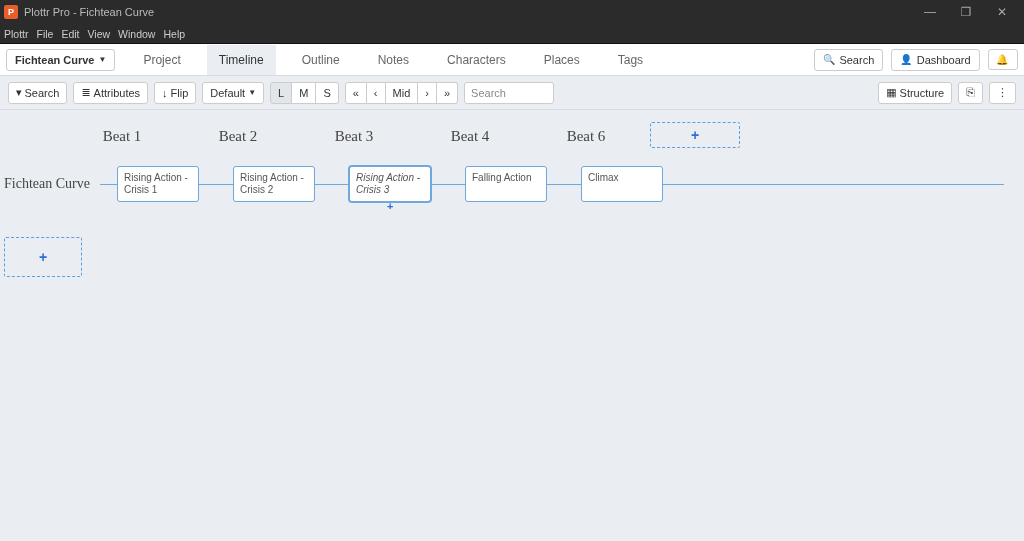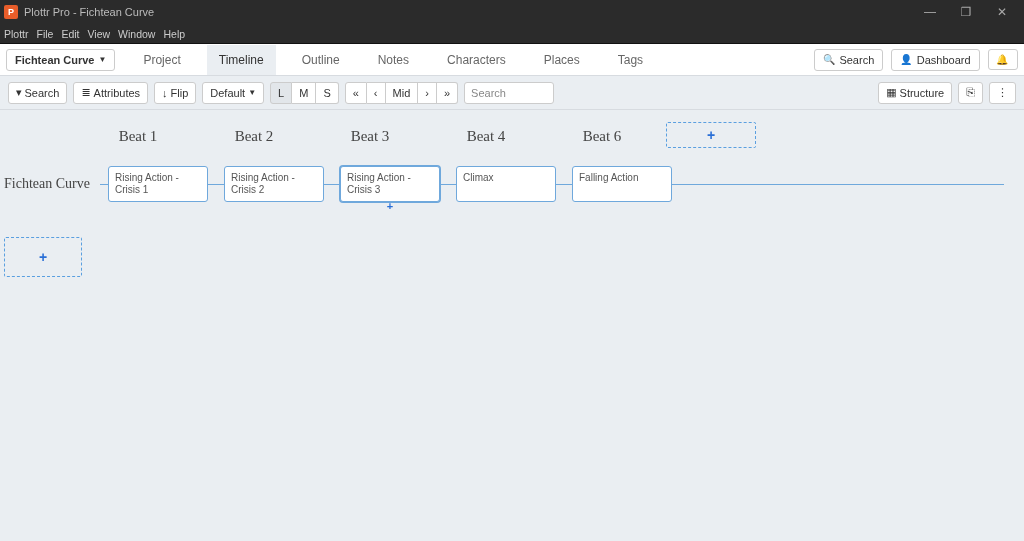--- a/index.html
+++ b/index.html
@@ -33,31 +33,31 @@
   .tb-group .seg { border: 1px solid #ccc; background: #fff; padding: 3px 7px; font-size: 11px; height: 22px; display:flex; align-items:center; }
   .tb-group .seg:not(:first-child) { border-left: none; }
   .tb-group .seg:first-child { border-radius: 3px 0 0 3px; }
   .tb-group .seg:last-child { border-radius: 0 3px 3px 0; }
   .seg.active { background: #e2e6ea; }
   .search-box { border: 1px solid #ccc; border-radius: 3px; background: #fff; width: 90px; height: 22px; padding: 0 6px; font-size: 11px; color: #888; display:flex; align-items:center; }
   .tb-spacer { flex: 1; }
 
   
   .timeline { position: relative; padding: 12px 0 0 0; }
-  .beats-row { display: flex; padding-left: 64px; margin-left: 16px; }
+  .beats-row { display: flex; padding-left: 64px; }
   .beat-col { width: 116px; text-align: center; font-family: Georgia, serif; font-size: 15px; color: #444; padding: 6px 0 14px 0; }
   .add-chapter { width: 90px; height: 26px; border: 1px dashed #5a9fe0; margin-left: 6px; display:flex; align-items:center; justify-content:center; color:#2a6fd6; font-size:14px; font-weight:bold; border-radius:2px;}
 
   .story-row { display: flex; align-items: center; padding-left: 0; position: relative; height: 50px; }
   .rowname { width: 100px; text-align: right; padding-right: 10px; font-family: Georgia, serif; font-size: 14px; color: #444; line-height: 1.15; }
   .timeline-line { position: absolute; left: 100px; right: 20px; top: 50%; height: 1px; background: #6fa8dc; z-index: 0; }
   .cards { display: flex; gap: 0; z-index: 1; position: relative; }
   .card-slot { width: 116px; display:flex; justify-content:center; }
-  .card { width: 100px; min-height: 36px; background: #fff; border: 1px solid #6fa8dc; border-radius: 3px; padding: 5px 6px; font-size: 10px; color: #555; line-height: 1.2; position:relative;}
-  .card.sel { box-shadow: 0 0 0 1px #6fa8dc; }
+  .card { width: 82px; min-height: 36px; background: #fff; border: 1px solid #6fa8dc; border-radius: 3px; padding: 5px 6px; font-size: 10px; color: #555; line-height: 1.2; position:relative;}
+  .card.sel { box-shadow: 0 0 0 1px #6fa8dc; font-style: italic; }
   .add-below { position:absolute; bottom:-12px; left:50%; transform:translateX(-50%); color:#2a6fd6; font-size:11px; font-weight:bold; }
 
   .add-row { width: 78px; height: 40px; border: 1px dashed #5a9fe0; margin: 28px 0 0 4px; display:flex; align-items:center; justify-content:center; color:#2a6fd6; font-size:14px; font-weight:bold; border-radius:2px;}
 
   .icon-sm { font-size: 10px; }
 </style>
 </head>
 <body>
 
 <div class="titlebar">
@@ -172,23 +172,23 @@
       <div class="card-slot">
           <div class="card">Rising Action - Crisis 2</div>
         </div>
       <div class="card-slot">
           <div class="card sel">
         <span>Rising Action - Crisis 3</span>
         <span class="add-below">+</span>
       </div>
         </div>
       <div class="card-slot">
-          <div class="card">Climax</div>
+          <div class="card">Falling Action</div>
         </div>
       <div class="card-slot">
-          <div class="card">Falling Action</div>
+          <div class="card">Climax</div>
         </div>
     </div>
   </div>
 
   <div class="add-row">+</div>
 
 </div>
 
 </body></html>

